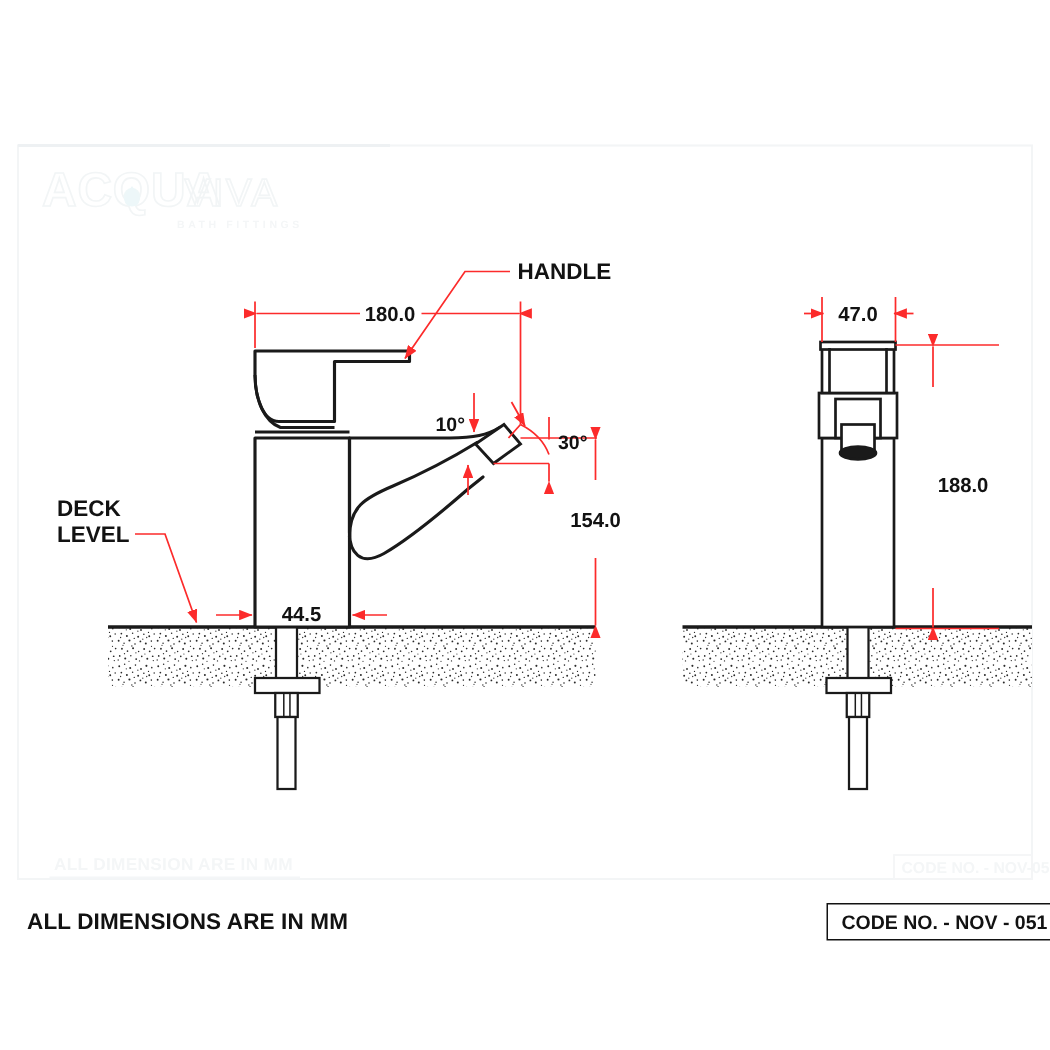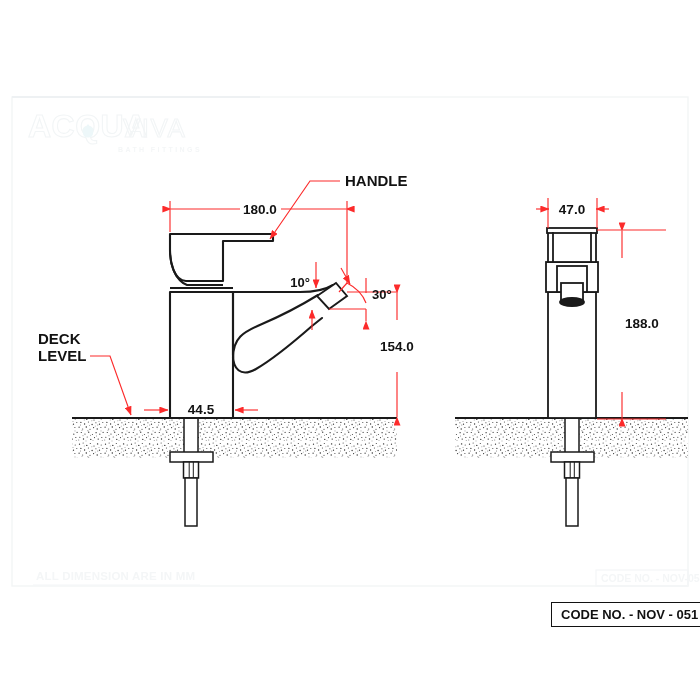--- a/index.html
+++ b/index.html
@@ -307,16 +307,17 @@
     <text class="txt-dim" x="642" y="328" text-anchor="middle">188.0</text>
 
     <g>
       <text class="wm" x="36" y="580" font-size="11.5" letter-spacing="0.2">ALL DIMENSION ARE IN MM</text>
       <line x1="33" y1="585" x2="200" y2="585" stroke="#f4f6f7" stroke-width="1.2"></line>
       <rect x="596" y="570" width="92" height="16" fill="none" stroke="#f4f6f7" stroke-width="1.2"></rect>
       <text class="wm" x="601" y="582" font-size="10.5">CODE NO. - NOV-05</text>
     </g>
   </svg>
 
+  <div class="footer-note">ALL DIMENSIONS ARE IN MM</div>
 
   <div class="code-box">CODE NO. - NOV - 051</div>
 
 </div>
 
 </body></html>

